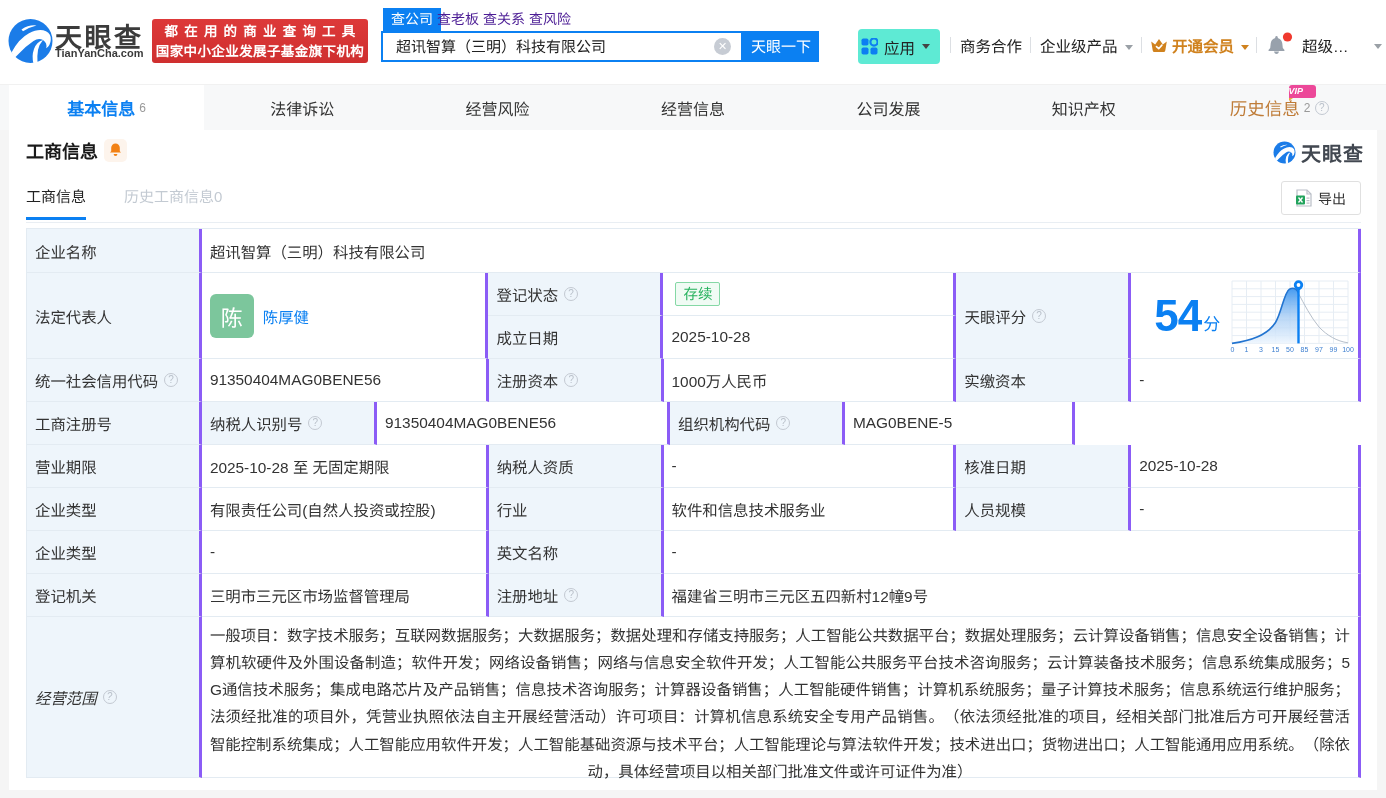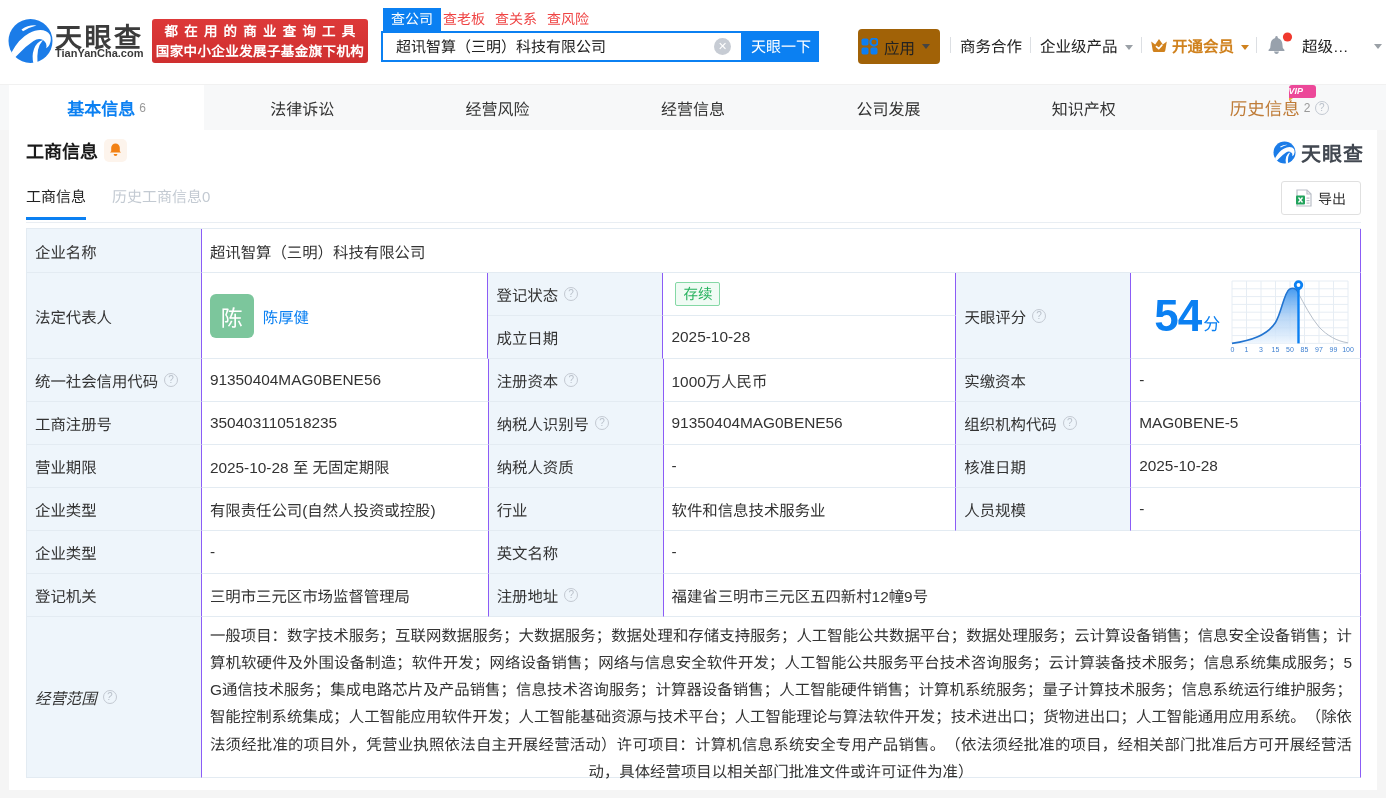--- a/index.html
+++ b/index.html
@@ -7,27 +7,27 @@
 body{font-family:"Liberation Sans",sans-serif;background:#f5f5f5;color:#333;}
 .page{position:relative;width:1386px;height:798px;}
 .hdr{position:absolute;left:0;top:0;width:1386px;height:84px;background:#fff;}
 .logoc{position:absolute;left:8px;top:18px;}
 .logoname{position:absolute;left:55px;top:16px;font-size:27px;font-weight:bold;color:#3b3b3b;letter-spacing:2.5px;}
 .logourl{position:absolute;left:55px;top:47px;font-size:11px;font-weight:bold;color:#3b3b3b;letter-spacing:0px;}
 .redbox{position:absolute;left:152px;top:19px;width:216px;height:44px;background:linear-gradient(180deg,#dd3939,#cf2f2f);color:#fff;font-weight:bold;font-size:13.5px;text-align:center;padding-top:3px;border-radius:3px;}
 .redbox .l1{letter-spacing:6.2px;line-height:19.5px;margin-left:6px;}
 .redbox .l2{letter-spacing:0.4px;line-height:19.5px;}
 .stabs{position:absolute;left:383px;top:8px;height:23px;font-size:14px;display:flex;}
-.stab{margin-left:10px;color:#ef4444;line-height:23px;}
+.stab{margin-left:4px;color:#4c1d95;line-height:23px;}
 .stab.on{background:#0b80f2;color:#fff;padding:0 8px;margin-left:0;margin-right:-8px;}
 .sbox{position:absolute;left:381px;top:31px;width:438px;height:31px;display:flex;}
 .sinput{width:362px;height:31px;border:2px solid #0b80f2;background:#fff;font-size:15px;color:#222;line-height:27px;padding-left:13px;position:relative;}
 .sclear{position:absolute;right:10px;top:5px;width:17px;height:17px;border-radius:50%;background:#c7ccd4;color:#fff;font-size:11px;line-height:17px;text-align:center;}
 .sbtn{width:76px;height:31px;background:#0b80f2;color:#fff;font-size:15px;text-align:center;line-height:31px;}
-.appchip{position:absolute;left:858px;top:29px;width:82px;height:35px;background:#a16207;border-radius:4px;display:flex;align-items:center;padding-left:3px;font-size:15.5px;color:#222;}
+.appchip{position:absolute;left:858px;top:29px;width:82px;height:35px;background:#5eead4;border-radius:4px;display:flex;align-items:center;padding-left:3px;font-size:15.5px;color:#222;}
 .caret{display:inline-block;width:0;height:0;border-left:4.5px solid transparent;border-right:4.5px solid transparent;border-top:5.5px solid #444;margin-left:7px;vertical-align:2px;}
 .hsep{position:absolute;top:37px;width:1px;height:16px;background:#dcdfe3;}
 .hitem{position:absolute;top:34px;font-size:15.5px;color:#222;}
 .vipitem{color:#d0821e;font-weight:bold;}
 .belli{position:absolute;left:1266px;top:31px;}
 .nav{position:absolute;left:0;top:84px;width:1386px;height:46px;background:#f7f8f9;display:flex;padding:0 9px;border-top:1px solid #f1f1f1;}
 .nav .t{flex:1;display:flex;align-items:center;justify-content:center;font-size:16px;color:#333;position:relative;}
 
 .nav .t.on{background:#fff;color:#0b80f2;font-weight:bold;font-size:17px;}
 .nav .cnt{font-size:12px;color:#999;margin-left:4px;font-weight:normal;}
@@ -35,26 +35,26 @@
 .vipbadge{position:absolute;left:107px;top:0px;width:27px;height:13px;background:#ec4899;border-radius:3px 3px 3px 0;color:#fff;font-size:9px;font-weight:bold;font-style:italic;text-align:left;line-height:13px;}
 .vipbadge:after{content:"";position:absolute;left:0;bottom:-3px;border-left:4px solid #f0a43e;border-bottom:3px solid transparent;}
 .qmark{display:inline-block;width:14px;height:14px;border:1px solid #c3c9d2;border-radius:50%;color:#b9c0ca;font-size:10px;line-height:12px;text-align:center;font-weight:normal;}
 .content{position:absolute;left:9px;top:130px;width:1368px;height:660px;background:#fff;}
 .ctitle{position:absolute;left:17px;top:7px;font-size:18px;font-weight:bold;color:#1a1a1a;}
 .bellchip{position:absolute;left:95px;top:9px;width:23px;height:23px;background:#fdf4ec;border-radius:5px;text-align:center;}
 .wmark{position:absolute;right:13px;top:8px;display:flex;align-items:center;}
 .wmark .wt{font-size:20px;font-weight:bold;color:#424851;letter-spacing:1px;margin-left:5px;}
 .subtabs{position:absolute;left:17px;top:55px;font-size:15px;}
 .subtabs .st1{color:#222;display:inline-block;padding-bottom:11px;border-bottom:3px solid #0b80f2;}
-.subtabs .st2{color:#c3cad2;margin-left:26px;}
+.subtabs .st2{color:#c3cad2;margin-left:38px;}
 .cdivider{position:absolute;left:17px;top:92px;width:1335px;height:1px;background:#e9eef3;}
 .exportbtn{position:absolute;left:1272px;top:51px;width:80px;height:34px;border:1px solid #e0e0e0;border-radius:3px;background:#fff;display:flex;align-items:center;justify-content:center;font-size:14px;color:#333;}
 .tbl{position:absolute;left:17px;top:98px;width:1335px;border-top:1px solid #e3ebf2;border-left:1px solid #e3ebf2;font-size:15.4px;}
 .trow{display:flex;}
-.c{border-right:1px solid #8b5cf6;border-bottom:1px solid #e3ebf2;display:flex;align-items:center;padding:0 8px;background:#fff;}
+.c{border-right:3px solid #8b5cf6;border-bottom:1px solid #e3ebf2;display:flex;align-items:center;padding:0 8px;background:#fff;}
 .lb{background:#eef5fb;color:#333;}
 .lb .qmark{margin-left:6px;}
 .h43{height:43px;}
 .h44{height:44px;}
 .h86{height:86px;}
 .w175{width:175px;}
 .w287{width:287px;}
 .w293{width:293px;}
 .w230{width:230px;}
 .w1160{width:1160px;}
@@ -241,21 +241,20 @@
       <div class="trow">
         <div class="c lb w175 h43">统一社会信用代码<span class="qmark">?</span></div>
         <div class="c w287 h43">91350404MAG0BENE56</div>
         <div class="c lb w175 h43">注册资本<span class="qmark">?</span></div>
         <div class="c w293 h43">1000万人民币</div>
         <div class="c lb w175 h43">实缴资本</div>
         <div class="c w230 h43">-</div>
       </div>
       <div class="trow">
         <div class="c lb w175 h43">工商注册号</div>
-        <div class="c w287 h43">350403110518235</div>
         <div class="c lb w175 h43">纳税人识别号<span class="qmark">?</span></div>
         <div class="c w293 h43">91350404MAG0BENE56</div>
         <div class="c lb w175 h43">组织机构代码<span class="qmark">?</span></div>
         <div class="c w230 h43">MAG0BENE-5</div>
       </div>
       <div class="trow">
         <div class="c lb w175 h43">营业期限</div>
         <div class="c w287 h43">2025-10-28 至 无固定期限</div>
         <div class="c lb w175 h43">纳税人资质</div>
         <div class="c w293 h43">-</div>
@@ -281,20 +280,20 @@
         <div class="c w287 h43">三明市三元区市场监督管理局</div>
         <div class="c lb w175 h43">注册地址<span class="qmark">?</span></div>
         <div class="c w698 h43">福建省三明市三元区五四新村12幢9号</div>
       </div>
       <div class="trow">
         <div class="c lb w175" style="height:161px;font-style:italic;">经营范围<span class="qmark">?</span></div>
         <div class="c w1160 scope" style="height:161px;display:block;text-align:center;">
             <div class="j">一般项目：数字技术服务；互联网数据服务；大数据服务；数据处理和存储支持服务；人工智能公共数据平台；数据处理服务；云计算设备销售；信息安全设备销售；计</div>
             <div class="j">算机软硬件及外围设备制造；软件开发；网络设备销售；网络与信息安全软件开发；人工智能公共服务平台技术咨询服务；云计算装备技术服务；信息系统集成服务；5</div>
             <div class="j">G通信技术服务；集成电路芯片及产品销售；信息技术咨询服务；计算器设备销售；人工智能硬件销售；计算机系统服务；量子计算技术服务；信息系统运行维护服务；</div>
+            <div class="j">法须经批准的项目外，凭营业执照依法自主开展经营活动）许可项目：计算机信息系统安全专用产品销售。（依法须经批准的项目，经相关部门批准后方可开展经营活</div>
             <div class="j">智能控制系统集成；人工智能应用软件开发；人工智能基础资源与技术平台；人工智能理论与算法软件开发；技术进出口；货物进出口；人工智能通用应用系统。（除依</div>
-            <div class="j">法须经批准的项目外，凭营业执照依法自主开展经营活动）许可项目：计算机信息系统安全专用产品销售。（依法须经批准的项目，经相关部门批准后方可开展经营活</div>
             <div>动，具体经营项目以相关部门批准文件或许可证件为准）</div>
           </div>
       </div>
     </div>
   </div>
 </div>
 
 </body></html>

